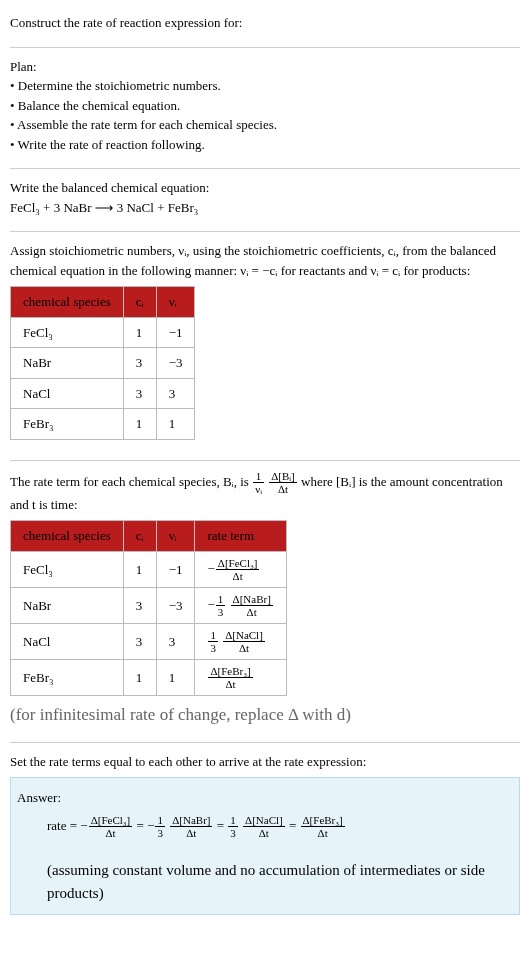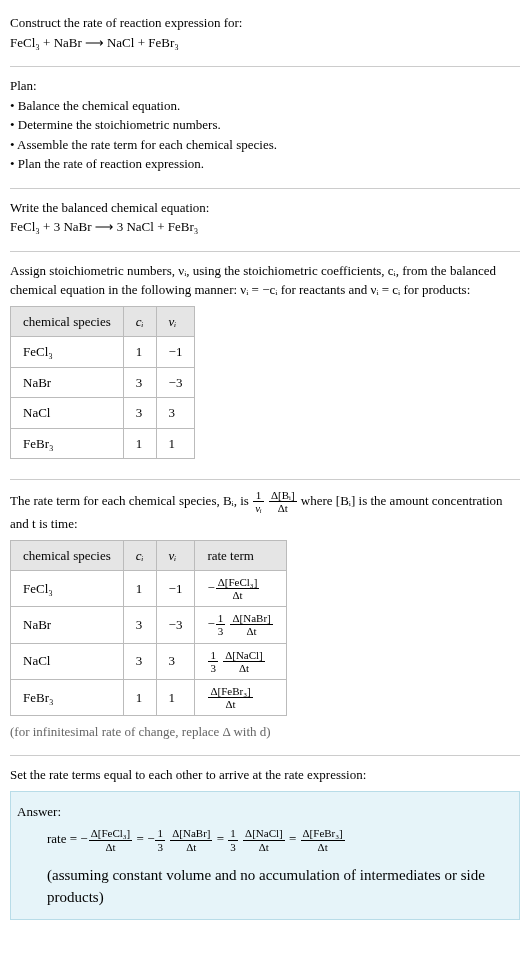--- a/index.html
+++ b/index.html
@@ -7,62 +7,61 @@
   font-family: Georgia, 'Times New Roman', serif;
   background: #fff;
   color: #000;
   width: 530px;
   padding: 8px 10px;
   font-size: 13px;
   line-height: 1.5;
 }
 .section { padding: 5px 0 10px 0; }
 hr { border: none; border-top: 1px solid #ccc; margin: 4px 0; }
-.ital { font-style: italic; }
-.small { font-size: 13px; color: #666; }
+.ital { }
+.small { font-size: 17px; color: #666; }
 table.stoich {
   border-collapse: collapse;
   margin: 6px 0;
 }
 table.stoich th, table.stoich td {
   border: 1px solid #bbb;
   padding: 5px 12px;
   text-align: left;
   font-weight: normal;
 }
-table.stoich th { background: #e5e5e5; }
+table.stoich th { background: #b91c1c; }
 .frac { display: inline-block; text-align: center; vertical-align: middle; font-size: 11px; line-height: 1.1; margin: 0 1px; }
 .frac .num { display: block; border-bottom: 1px solid #000; padding: 0 2px; }
 .frac .den { display: block; padding: 0 2px; }
 .inline-math { white-space: nowrap; }
 .answer-box {
   background: #e6f4f9;
   border: 1px solid #b8dce8;
   padding: 10px 6px;
   margin-top: 6px;
 }
 .answer-box .label { margin-bottom: 6px; }
-.answer-box .eq { margin-left: 30px; margin-bottom: 11px; white-space: nowrap; }
+.answer-box .eq { margin-left: 30px; margin-bottom: 20px; white-space: nowrap; }
 .answer-box .note { margin-left: 30px; font-size: 15px; }
 </style>
 </head>
 <body>
 
 <div class="section">
   <div>Construct the rate of reaction expression for:</div>
-  <div>FeCl₃ + NaBr ⟶ NaCl + FeBr₃</div>
 </div>
 <hr>
 
 <div class="section">
   <div>Plan:</div>
+  <div>• <span>Determine the stoichiometric numbers.</span></div>
   <div>• <span>Balance the chemical equation.</span></div>
-  <div>• <span>Determine the stoichiometric numbers.</span></div>
   <div>• <span>Assemble the rate term for each chemical species.</span></div>
-  <div>• <span>Plan the rate of reaction expression.</span></div>
+  <div>• <span>Write the rate of reaction following.</span></div>
 </div>
 <hr>
 
 <div class="section">
   <div>Write the balanced chemical equation:</div>
   <div>FeCl₃ + 3 NaBr ⟶ 3 NaCl + FeBr₃</div>
 </div>
 <hr>
 
 <div class="section">

